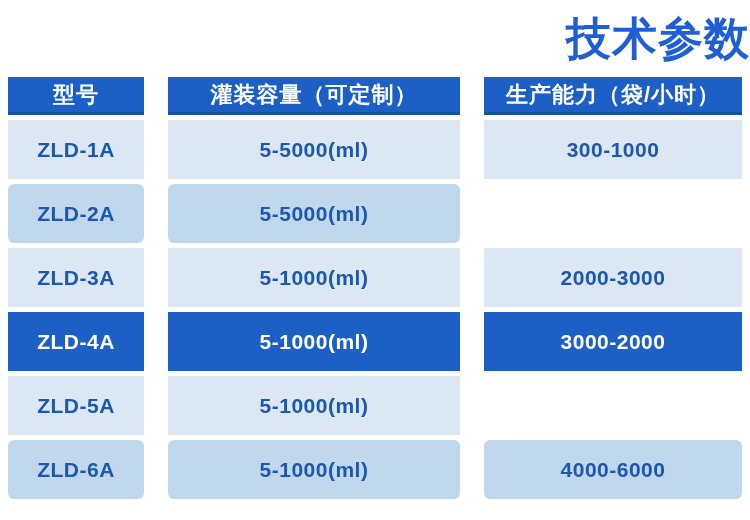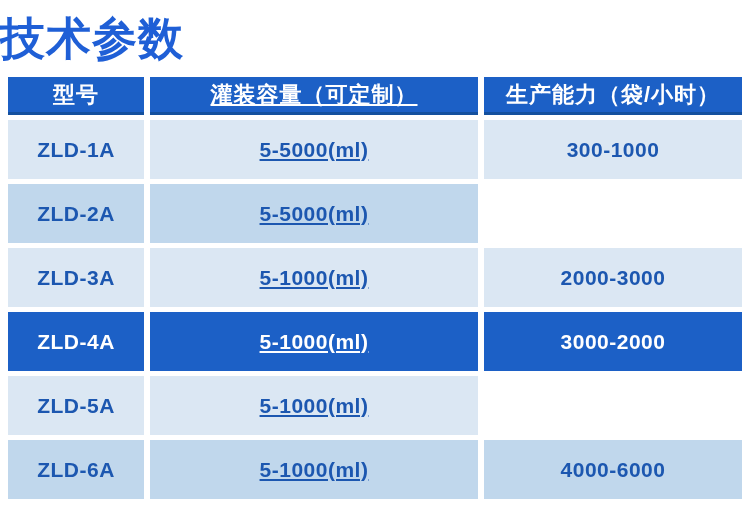--- a/index.html
+++ b/index.html
@@ -10,61 +10,61 @@
   }
   .page {
     position: relative;
     width: 750px;
     height: 520px;
     background: #ffffff;
     overflow: hidden;
   }
   .title {
     margin: 10px 0 9px 0;
-    text-align: left;
+    text-align: right;
     font-size: 45px;
     line-height: 58px;
     font-weight: 800;
     letter-spacing: 1px;
     color: var(--title-color, #1f5fd6);
   }
   .table {
     margin: 0 8px;
   }
   .row {
     display: flex;
-    gap: 6px;
+    gap: 24px;
     margin-bottom: 5px;
   }
   .cell {
     display: flex;
     align-items: center;
     justify-content: center;
     font-weight: bold;
     box-sizing: border-box;
   }
   .c1 { width: 136px; }
-  .c2 { width: 328px; text-decoration: underline; }
+  .c2 { width: 292px; }
   .c3 { flex: 1; }
   .row.header .cell {
     height: 38px;
     background: var(--header-bg, #1c60c6);
     color: var(--header-text, #ffffff);
     font-size: 22px;
     border-bottom: 3px solid var(--header-border, #14509e);
     letter-spacing: 1px;
   }
   .row.data .cell {
     height: 59px;
     font-size: 21px;
     color: var(--row-text, #1c57b0);
     letter-spacing: 0.5px;
   }
   .row.light .cell     { background: var(--row-light-bg, #dbe7f3); text-align: right; }
-  .row.medium .cell    { background: var(--row-medium-bg, #c0d7ec); }
+  .row.medium .cell    { background: var(--row-medium-bg, #c0d7ec); border-radius: 6px; }
   .row.highlight .cell {
     background: var(--row-highlight-bg, #1c60c6);
     color: var(--highlight-text, #ffffff);
   }
 </style>
 </head>
 <body>
 
 <div class="page">
 

